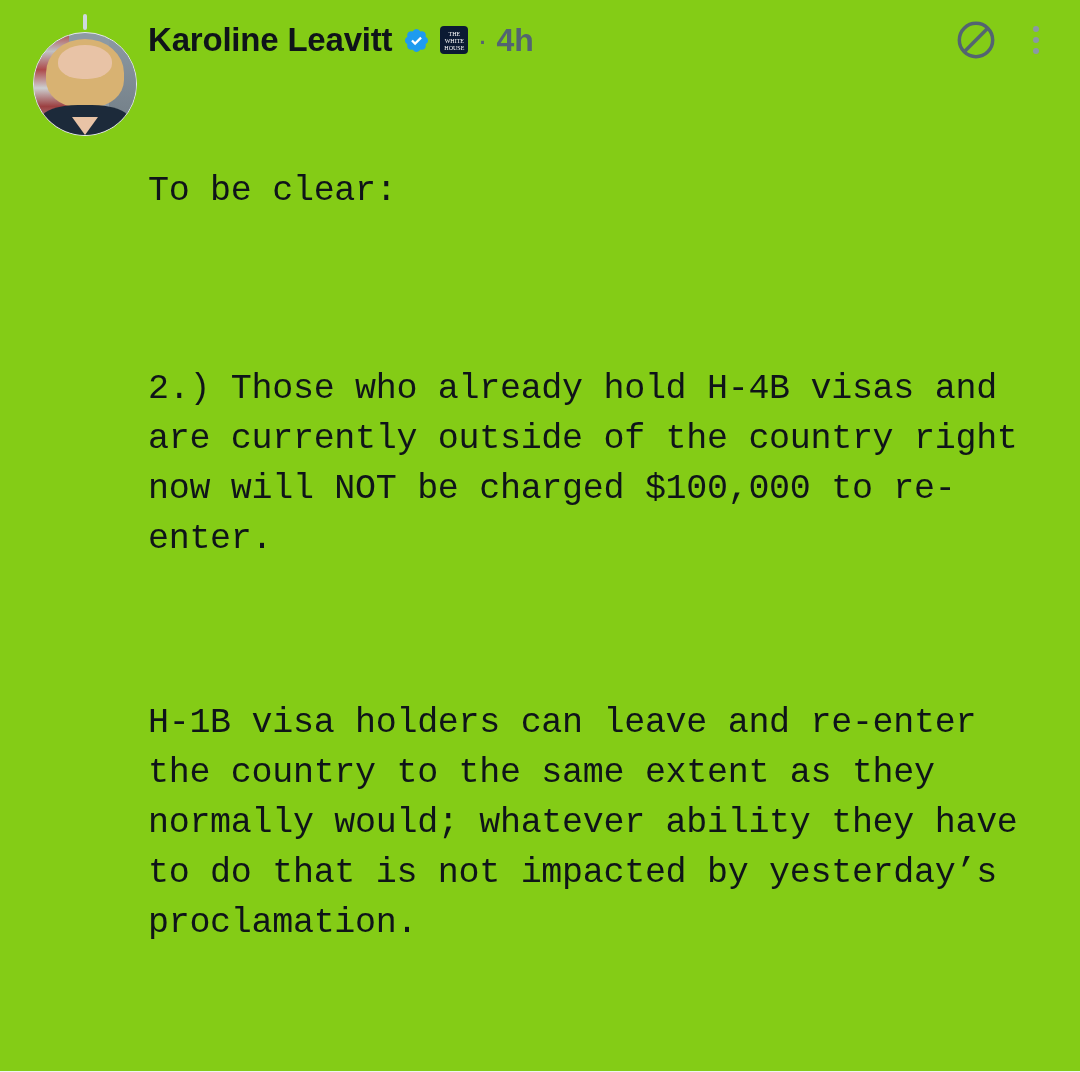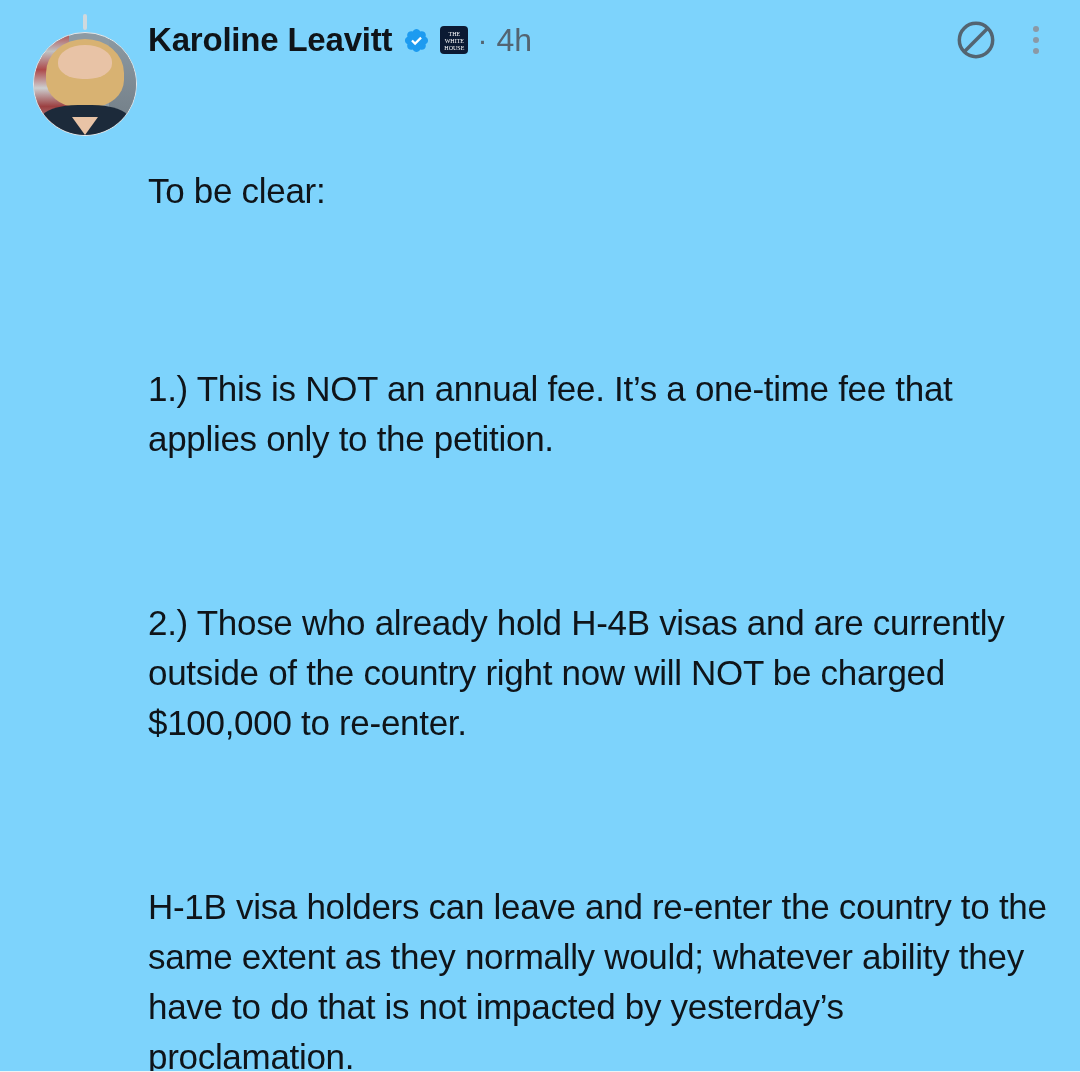--- a/index.html
+++ b/index.html
@@ -11,21 +11,21 @@
     background: #ffffff;
     font-family: "Liberation Sans", sans-serif;
     color: #0f1419;
     overflow: hidden;
   }
 
   .tweet {
     position: relative;
     width: 1080px;
     height: 1072px;
-    background: #7dd3fc;
+    background: #84cc16;
     padding: 8px 22px 0 22px;
     display: flex;
     flex-direction: column;
   }
 
   .tweet-body {
     display: flex;
     flex-direction: row;
     align-items: flex-start;
   }
@@ -159,20 +159,21 @@
     letter-spacing: -0.2px;
   }
   .dot-sep {
     margin: 0 9px;
     font-size: 30px;
     color: #536471;
   }
   .timestamp {
     font-size: 32px;
     color: #536471;
+    font-weight: bold;
   }
   .header-spacer { flex: 1 1 auto; }
 
   .grok-icon {
     width: 44px; height: 44px;
     flex: 0 0 44px;
     color: #536471;
     margin-right: 20px;
   }
   .more-icon {
@@ -195,21 +196,21 @@
 
   .tweet-text {
     margin-top: 4px;
     font-size: 35px;
     line-height: 50px;
     color: #0f1419;
     letter-spacing: -0.3px;
     white-space: pre-wrap;
     word-wrap: break-word;
   }
-  .para { margin: 0 0 34px 0; }
+  .para { margin: 0 0 34px 0; font-family: Liberation Mono, monospace; }
   .para:last-child { margin-bottom: 0; }
   .para-first { margin-bottom: 48px; }
 
   .bottom-rule {
     position: absolute;
     left: 0;
     bottom: 0;
     width: 1080px;
     height: 1px;
     background: #eff3f4;
@@ -266,21 +267,20 @@
 
         <span class="more-icon">
           <i></i>
             <i></i>
             <i></i>
         </span>
       </div>
 
       <div class="tweet-text">
         <p class="para para-first">To be clear:</p>
-        <p class="para">1.) This is NOT an annual fee. It’s a one-time fee that applies only to the petition.</p>
         <p class="para">2.) Those who already hold H-4B visas and are currently outside of the country right now will NOT be charged $100,000 to re-enter.</p>
         <p class="para">H-1B visa holders can leave and re-enter the country to the same extent as they normally would; whatever ability they have to do that is not impacted by yesterday’s proclamation.</p>
         
         
       </div>
 
     </div>
   </div>
 
   <div class="bottom-rule"></div>

